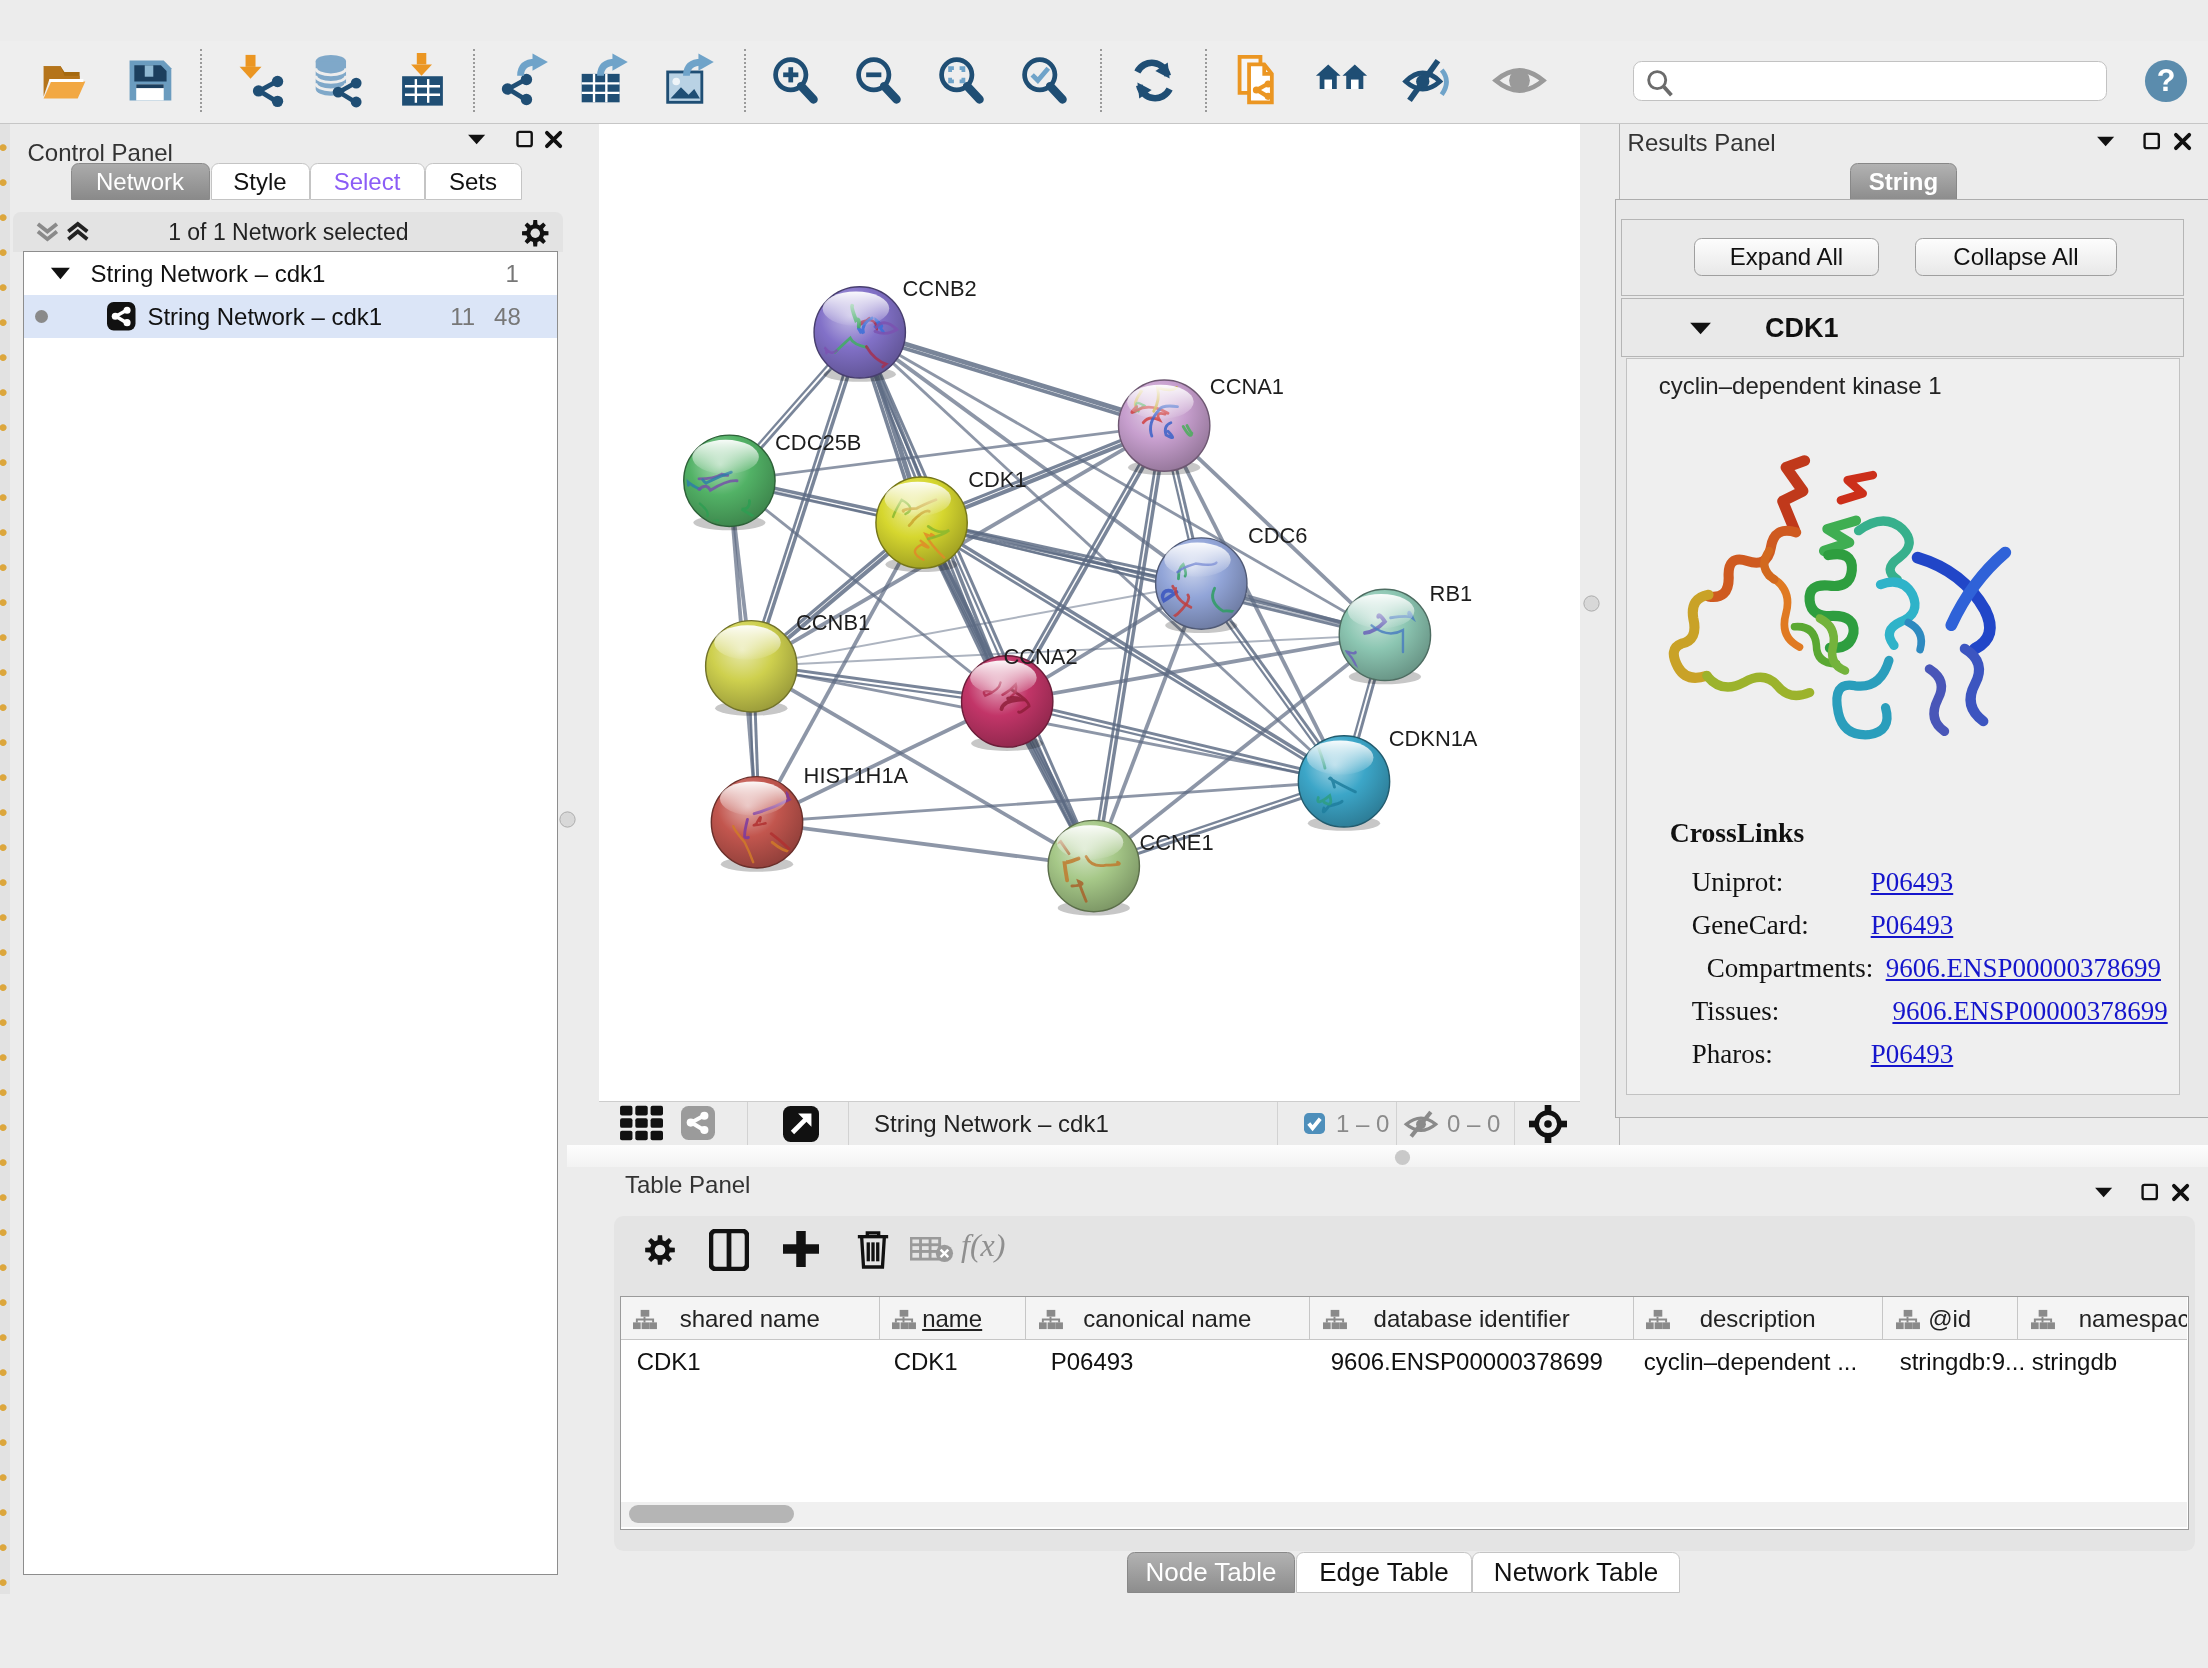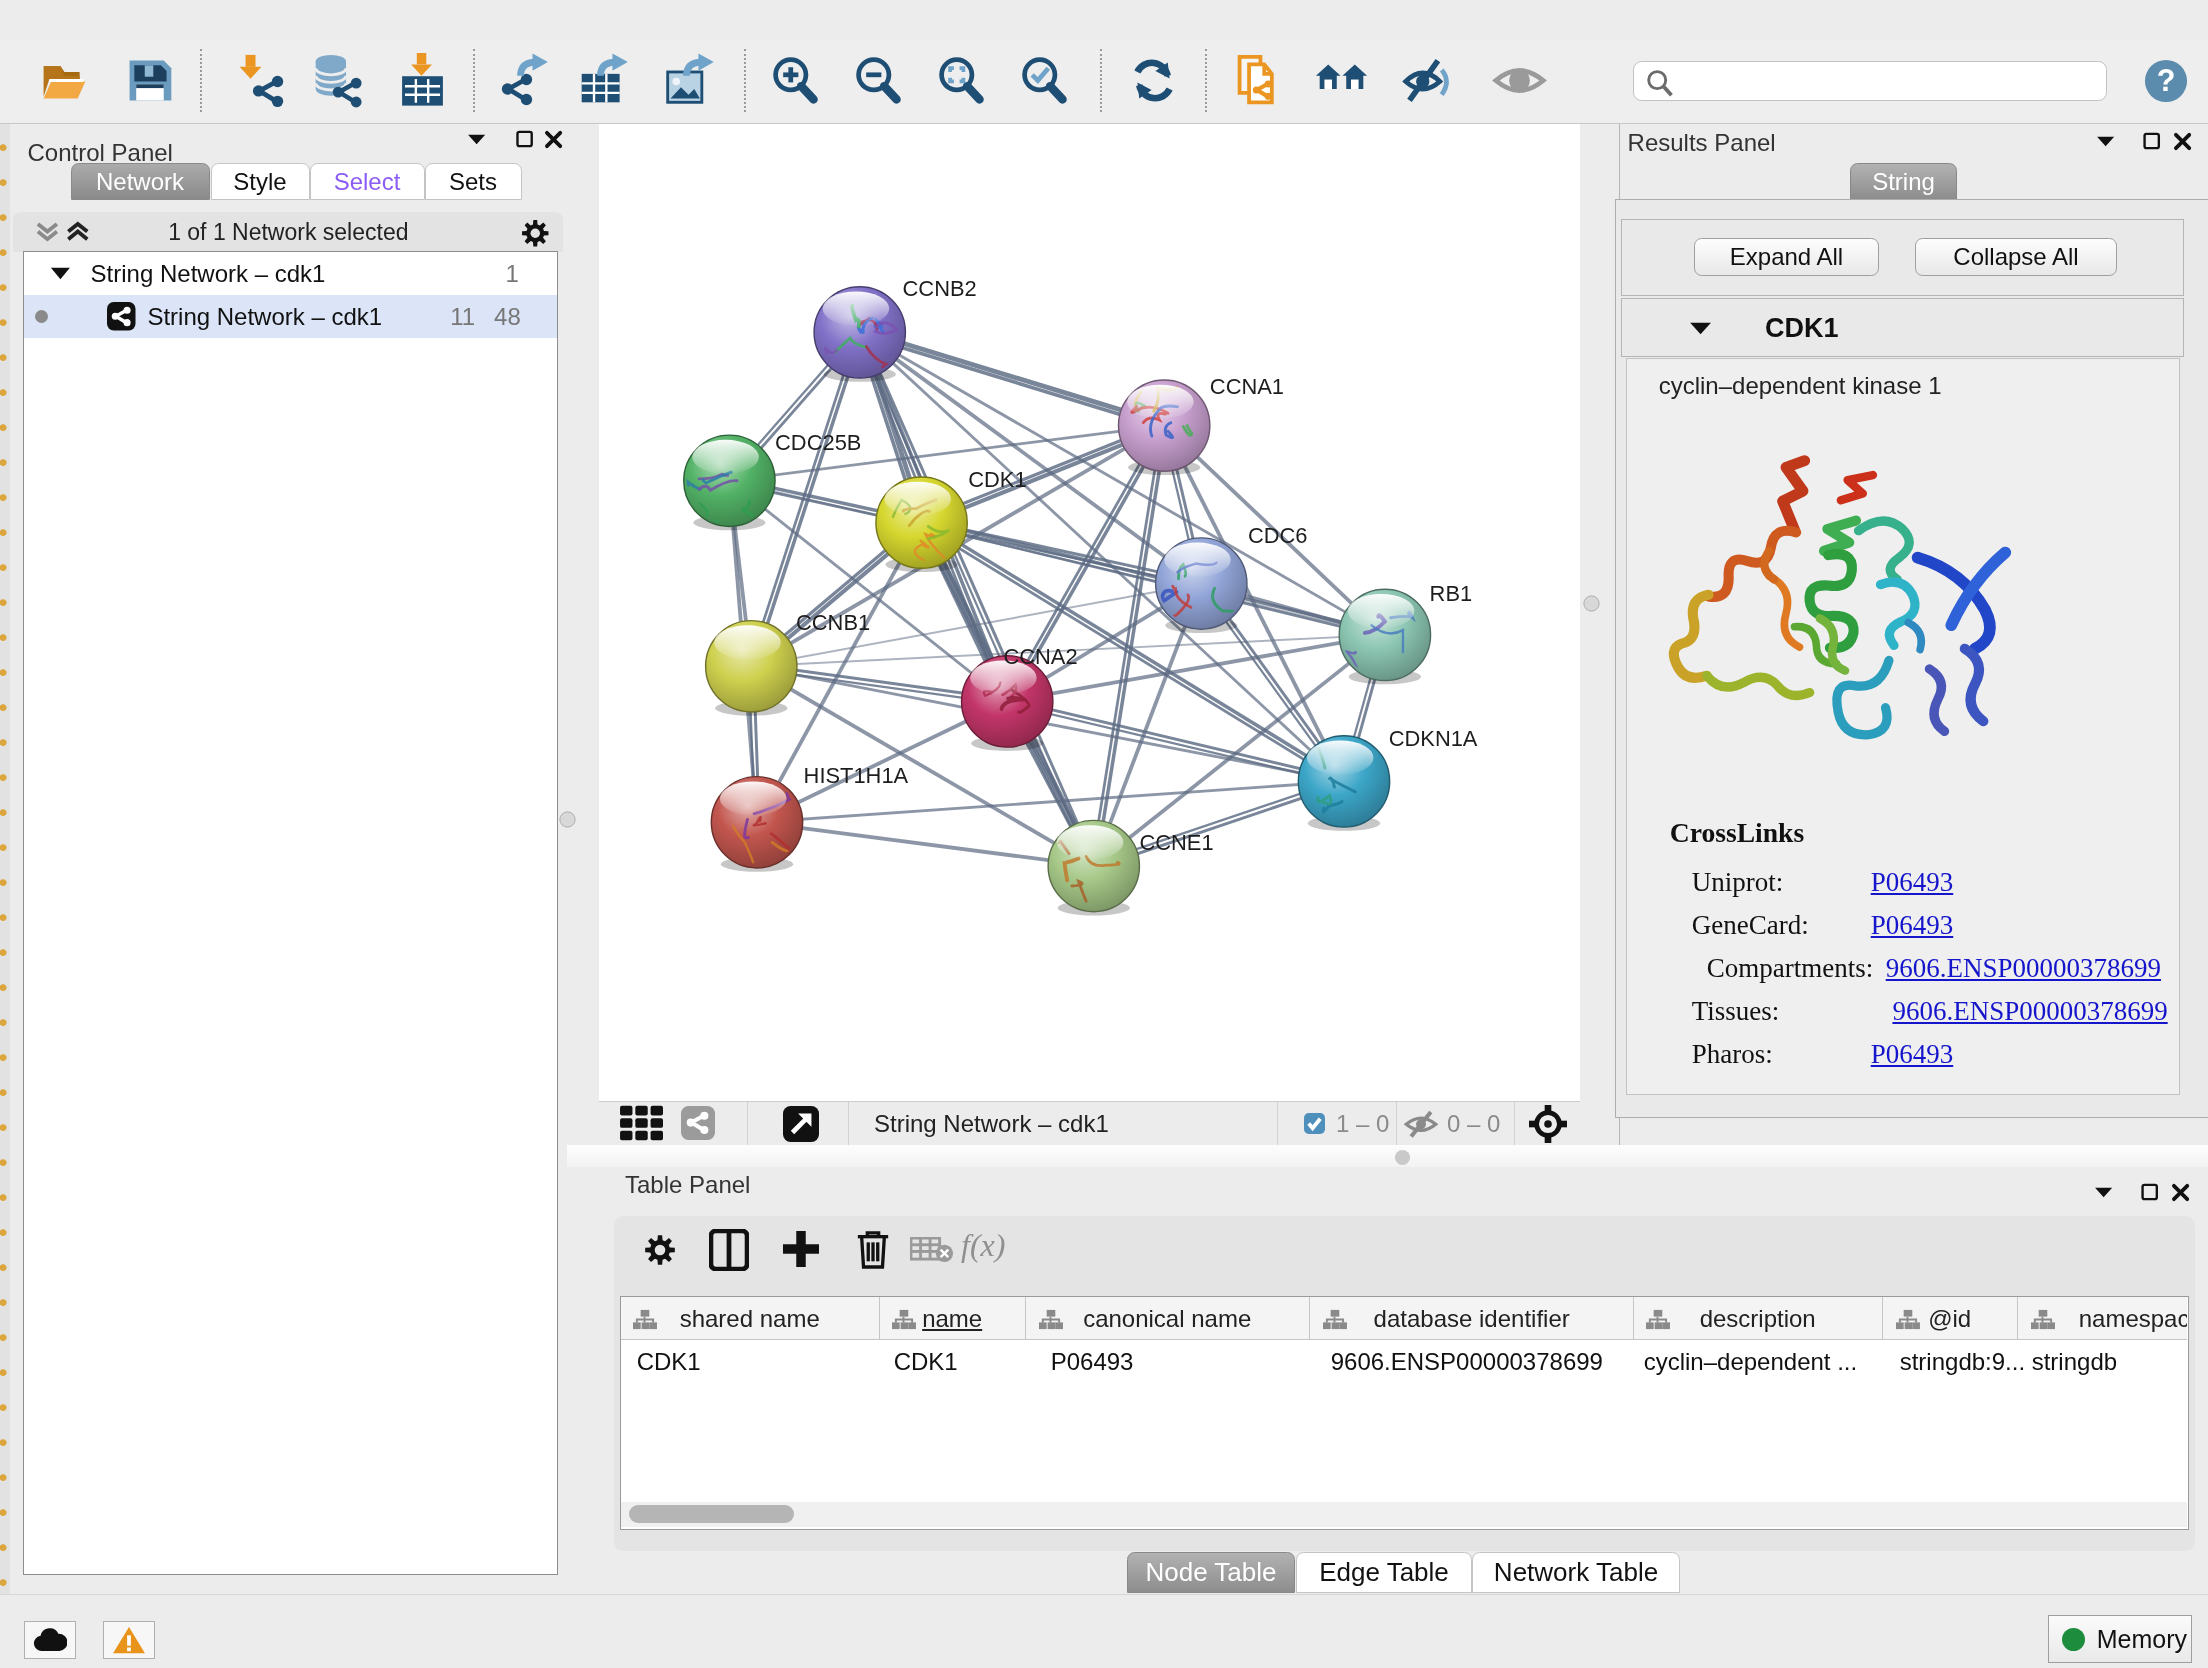--- a/index.html
+++ b/index.html
@@ -661,21 +661,21 @@
 <div class="abs" style="left:1619px;top:124px;width:580px;height:1021px;background:#ececec;border-left:1.9px solid #b5b5b5;">
  <div class="abs ptitle" style="left:7.6px;top:4.8px;">Results Panel</div>
  <svg class="abs" style="left:477px;top:7.6px;" width="98" height="19" viewBox="0 0 103 20">
         <path d="M0 5 L18 5 L9 15 Z" fill="#111"></path>
         <rect x="50" y="2" width="15" height="15" fill="none" stroke="#111" stroke-width="2.5" rx="2"></rect>
         <g stroke="#111" stroke-width="4" stroke-linecap="round">
           <line x1="83" y1="3" x2="97" y2="17"></line>
           <line x1="97" y1="3" x2="83" y2="17"></line>
         </g>
       </svg>
- <div class="abs" style="left:230px;top:39px;width:107px;height:37px;background:linear-gradient(#b2b2b2,#8d8d8d);border:1px solid #888;border-radius:7.6px 7.6px 0 0;color:#fff;font-size:24px;display:flex;align-items:center;justify-content:center;">String</div>
+ <div class="abs" style="left:230px;top:39px;width:107px;height:37px;background:linear-gradient(#b2b2b2,#8d8d8d);border:1px solid #888;border-radius:7.6px 7.6px 0 0;color:#fff;font-size:24px;display:flex;align-items:center;justify-content:center;font-weight:bold;">String</div>
 
  <div class="abs" style="left:-4.8px;top:75px;width:688px;height:919px;background:#e9e9e9;border:1px solid #adadad;">
    <div class="abs" style="left:4.8px;top:19px;width:563px;height:77px;border:1px solid #b5b5b5;">
      <div class="abs" style="left:72px;top:18px;width:185px;height:38px;background:linear-gradient(#fdfdfd,#e8e8e8);border:1px solid #9f9f9f;border-radius:7.6px;display:flex;align-items:center;justify-content:center;font-size:24px;color:#111;">Expand All</div>
      <div class="abs" style="left:293px;top:18px;width:202px;height:38px;background:linear-gradient(#fdfdfd,#e8e8e8);border:1px solid #9f9f9f;border-radius:7.6px;display:flex;align-items:center;justify-content:center;font-size:24px;color:#111;">Collapse All</div>
    </div>
    <div class="abs" style="left:4.8px;top:98px;width:563px;height:59px;border:1px solid #b5b5b5;">
      <svg class="abs" style="left:67px;top:21px;" width="25" height="17" viewBox="0 0 26 18">
             <path d="M1 3 L23 3 L12 15 Z" fill="#111"></path>
           </svg>
@@ -881,32 +881,14 @@
      <div class="abs" style="left:0;top:205px;width:1566px;height:25px;background:#f0f0f0;">
         <div class="abs" style="left:8.6px;top:2.9px;width:165px;height:18px;background:#b5b5b5;border-radius:9.5px;"></div>
      </div>
    </div>
  </div>
  <div class="abs" style="left:560px;top:385px;width:168px;height:41px;background:linear-gradient(#b2b2b2,#8d8d8d);border:1px solid #888;border-radius:7.6px 7.6px 0 0;color:#fff;font-size:26px;display:flex;align-items:center;justify-content:center;">Node Table</div>
  <div class="abs" style="left:729px;top:385px;width:176px;height:41px;background:#fff;border:1px solid #c4c4c4;border-radius:7.6px 7.6px 0 0;color:#111;font-size:26px;display:flex;align-items:center;justify-content:center;">Edge Table</div>
  <div class="abs" style="left:905px;top:385px;width:208px;height:41px;background:#fff;border:1px solid #c4c4c4;border-radius:7.6px 7.6px 0 0;color:#111;font-size:26px;display:flex;align-items:center;justify-content:center;">Network Table</div>
 </div>
 
-<div class="abs" style="left:0;top:1594px;width:2208px;height:74px;background:#ececec;border-top:1.9px solid #d6d6d6;">
- <div class="abs" style="left:24px;top:26px;width:52px;height:38px;background:#f7f7f7;border:1.9px solid #b0b0b0;display:flex;align-items:center;justify-content:center;">
-   <svg width="34" height="25" viewBox="0 0 36 26">
-          <path d="M10 24 a8 8 0 0 1 -2 -16 a10 10 0 0 1 19 -2 a7 7 0 0 1 1 18 Z" fill="#111"></path>
-        </svg>
- </div>
- <div class="abs" style="left:103px;top:26px;width:52px;height:38px;background:#f7f7f7;border:1.9px solid #b0b0b0;display:flex;align-items:center;justify-content:center;">
-   <svg width="34" height="30" viewBox="0 0 36 32">
-          <path d="M18 2 L35 30 L1 30 Z" fill="#e8941a"></path>
-          <rect x="16" y="11" width="4" height="11" fill="#fff"></rect>
-          <rect x="16" y="24" width="4" height="4" fill="#fff"></rect>
-        </svg>
- </div>
- <div class="abs" style="left:2048px;top:20px;width:144px;height:48px;background:linear-gradient(#fbfbfb,#e9e9e9);border:1.9px solid #9f9f9f;display:flex;align-items:center;">
-   <span style="width:23px;height:23px;border-radius:50%;background:#1d8c3c;margin-left:13.3px;"></span>
-   <span style="margin-left:11.4px;font-size:25px;color:#111;">Memory</span>
- </div>
+
 </div>
 
-</div>
-
 </body></html>

